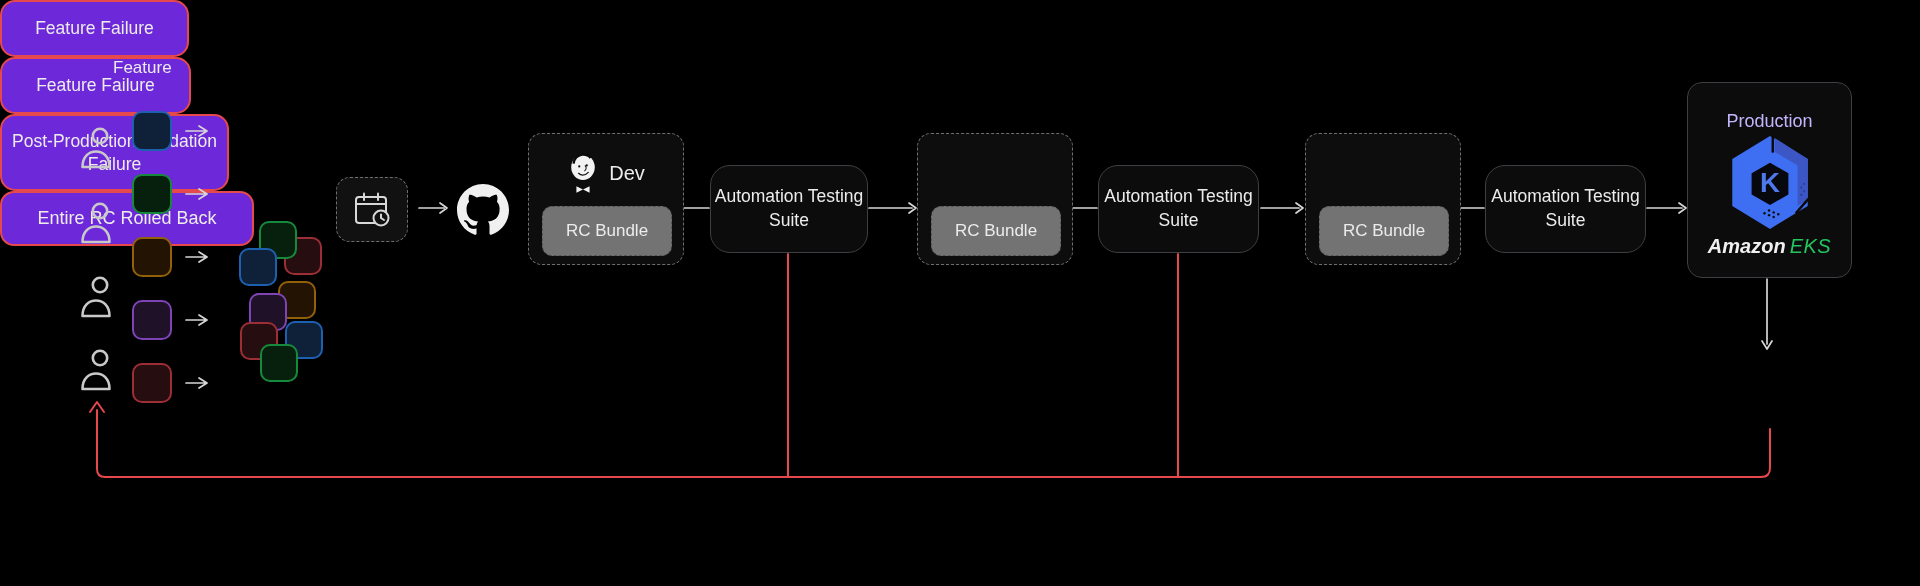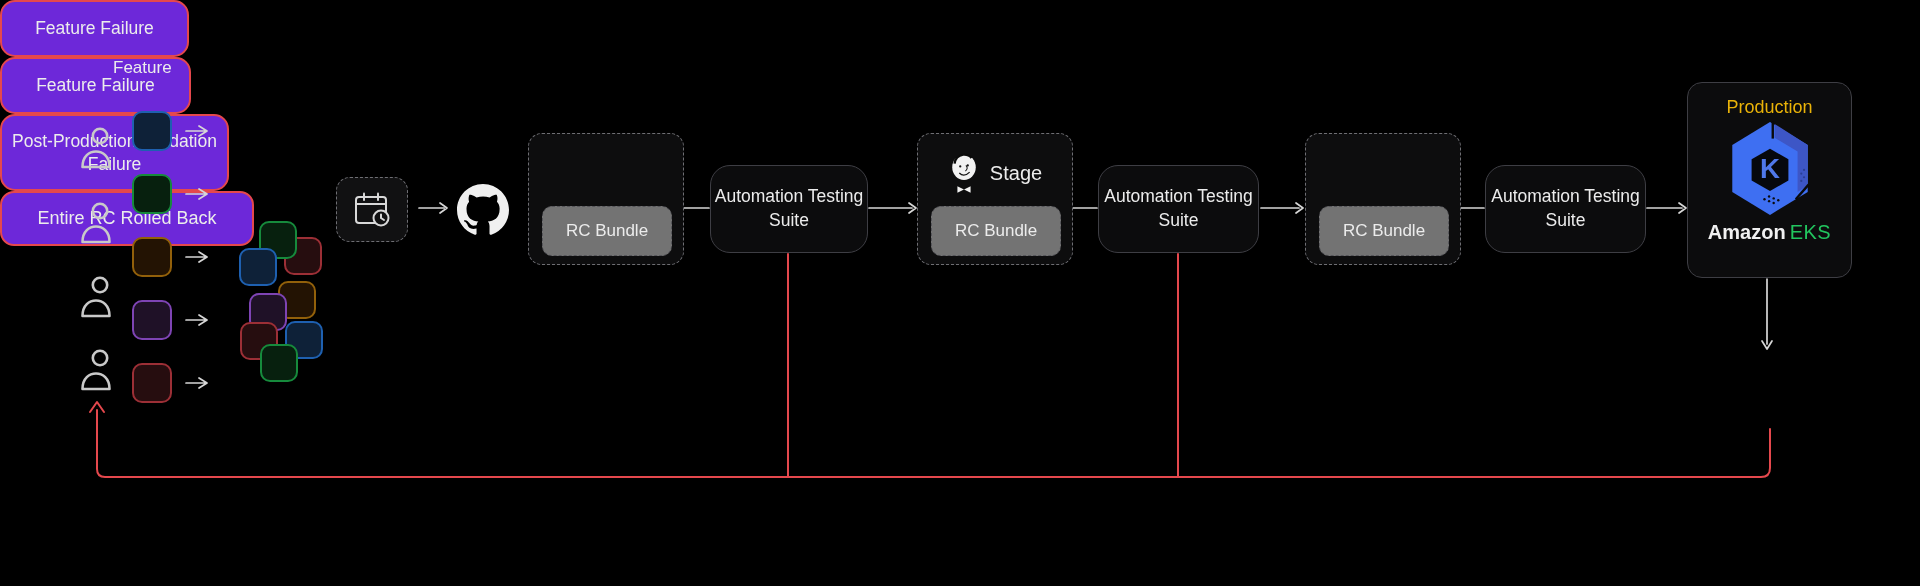--- a/index.html
+++ b/index.html
@@ -22,22 +22,22 @@
   .sq-blue  {border-color:#1e60b0;background:#0e2138;}
   .sq-green {border-color:#168a3c;background:#07200e;}
   .sq-amber {border-color:#92600a;background:#231303;}
   .sq-purple{border-color:#7e44b4;background:#1f1127;}
   .sq-red   {border-color:#9c2f36;background:#260d0f;}
   .stagehead{display:flex;align-items:center;justify-content:center;gap:10px;margin-top:12px;height:54px;}
   .stagelabel{font-size:20px;color:#ececec;}
   .stagelabel.two{font-size:18px;line-height:1.2;width:88px;}
   .ats{display:flex;align-items:center;justify-content:center;text-align:center;
        font-size:17.5px;line-height:1.35;color:#ececec;}
-  .prodtitle{text-align:center;font-size:18px;margin-top:14px;color:#eab308;}
-  .brand{display:flex;align-items:flex-end;justify-content:center;gap:4px;color:#f0f0f0;}
+  .prodtitle{text-align:center;font-size:18px;margin-top:28px;color:#c4b5fd;}
+  .brand{display:flex;align-items:flex-end;justify-content:center;gap:4px;color:#f0f0f0;font-style:italic;}
   .brand .b{font-weight:700;font-size:20px;}
   .brand .l{font-weight:400;font-size:20px;letter-spacing:.5px;color:#22c55e;}
 </style>
 </head>
 <body>
 
 <div id="canvas">
 
   <svg id="wires" width="1920" height="586" viewBox="0 0 1920 586">
     <g stroke="#d6d6d6" stroke-width="1.7" fill="none" stroke-linecap="round" stroke-linejoin="round">
@@ -137,38 +137,38 @@
     </svg>
   </div>
 
   <div class="abs" style="left:457px;top:184px;z-index:2;">
     <svg width="52" height="52" viewBox="0 0 16 16">
       <path fill="#f0f0f0" fill-rule="evenodd" d="M8 0C3.58 0 0 3.58 0 8c0 3.54 2.29 6.53 5.47 7.59.4.07.55-.17.55-.38 0-.19-.01-.82-.01-1.49-2.01.37-2.53-.49-2.69-.94-.09-.23-.48-.94-.82-1.13-.28-.15-.68-.52-.01-.53.63-.01 1.08.58 1.23.82.72 1.21 1.87.87 2.33.66.07-.52.28-.87.51-1.07-1.78-.2-3.64-.89-3.64-3.95 0-.87.31-1.59.82-2.15-.08-.2-.36-1.02.08-2.12 0 0 .67-.21 2.2.82.64-.18 1.32-.27 2-.27.68 0 1.36.09 2 .27 1.53-1.04 2.2-.82 2.2-.82.44 1.1.16 1.92.08 2.12.51.56.82 1.27.82 2.15 0 3.07-1.87 3.75-3.65 3.95.29.25.54.73.54 1.48 0 1.07-.01 1.93-.01 2.2 0 .21.15.46.55.38A8.01 8.01 0 0 0 16 8c0-4.42-3.58-8-8-8z"></path>
     </svg>
   </div>
 
   <div class="box dashedbox" style="left:528px;top:133px;width:156px;height:132px;">
-    <div class="innerdash" style="position:absolute;left:13px;right:11px;top:72px;height:48px;">RC Bundle</div>
-  </div>
-
-  <div class="box solidbox ats" style="left:710px;top:165px;width:158px;height:88px;">Automation Testing Suite</div>
-
-  <div class="box dashedbox" style="left:917px;top:133px;width:156px;height:132px;">
     <div class="stagehead">
       <svg width="32" height="44" viewBox="0 0 34 46">
         <ellipse cx="17" cy="17" rx="12.5" ry="13.5" fill="#f2f2f2"></ellipse>
         <path d="M7 13 Q8 5 16 3.5 Q22 3 25 7" stroke="#0a0a0a" stroke-width="2.5" fill="none"></path>
         <circle cx="13" cy="16" r="1.2" fill="#111"></circle>
           <circle cx="21" cy="15" r="1.2" fill="#111"></circle>
         <path d="M19 15 Q22 18 18.5 21" stroke="#111" stroke-width="1.1" fill="none"></path>
         <path d="M12 23 Q17 28 23 22" stroke="#111" stroke-width="1.3" fill="none"></path>
         <path d="M10 37 L17 40.5 L24 37 L24 44 L17 40.5 L10 44 Z" fill="#f2f2f2"></path>
       </svg>
-      <span class="stagelabel">Stage</span>
+      <span class="stagelabel">Dev</span>
     </div>
+    <div class="innerdash" style="position:absolute;left:13px;right:11px;top:72px;height:48px;">RC Bundle</div>
+  </div>
+
+  <div class="box solidbox ats" style="left:710px;top:165px;width:158px;height:88px;">Automation Testing Suite</div>
+
+  <div class="box dashedbox" style="left:917px;top:133px;width:156px;height:132px;">
     <div class="innerdash" style="position:absolute;left:13px;right:11px;top:72px;height:48px;">RC Bundle</div>
   </div>
 
   <div class="box solidbox ats" style="left:1098px;top:165px;width:161px;height:88px;">Automation Testing Suite</div>
 
   <div class="box dashedbox" style="left:1305px;top:133px;width:156px;height:132px;">
     <div class="innerdash" style="position:absolute;left:13px;right:11px;top:72px;height:48px;">RC Bundle</div>
   </div>
 
   <div class="box solidbox ats" style="left:1485px;top:165px;width:161px;height:88px;">Automation Testing Suite</div>

